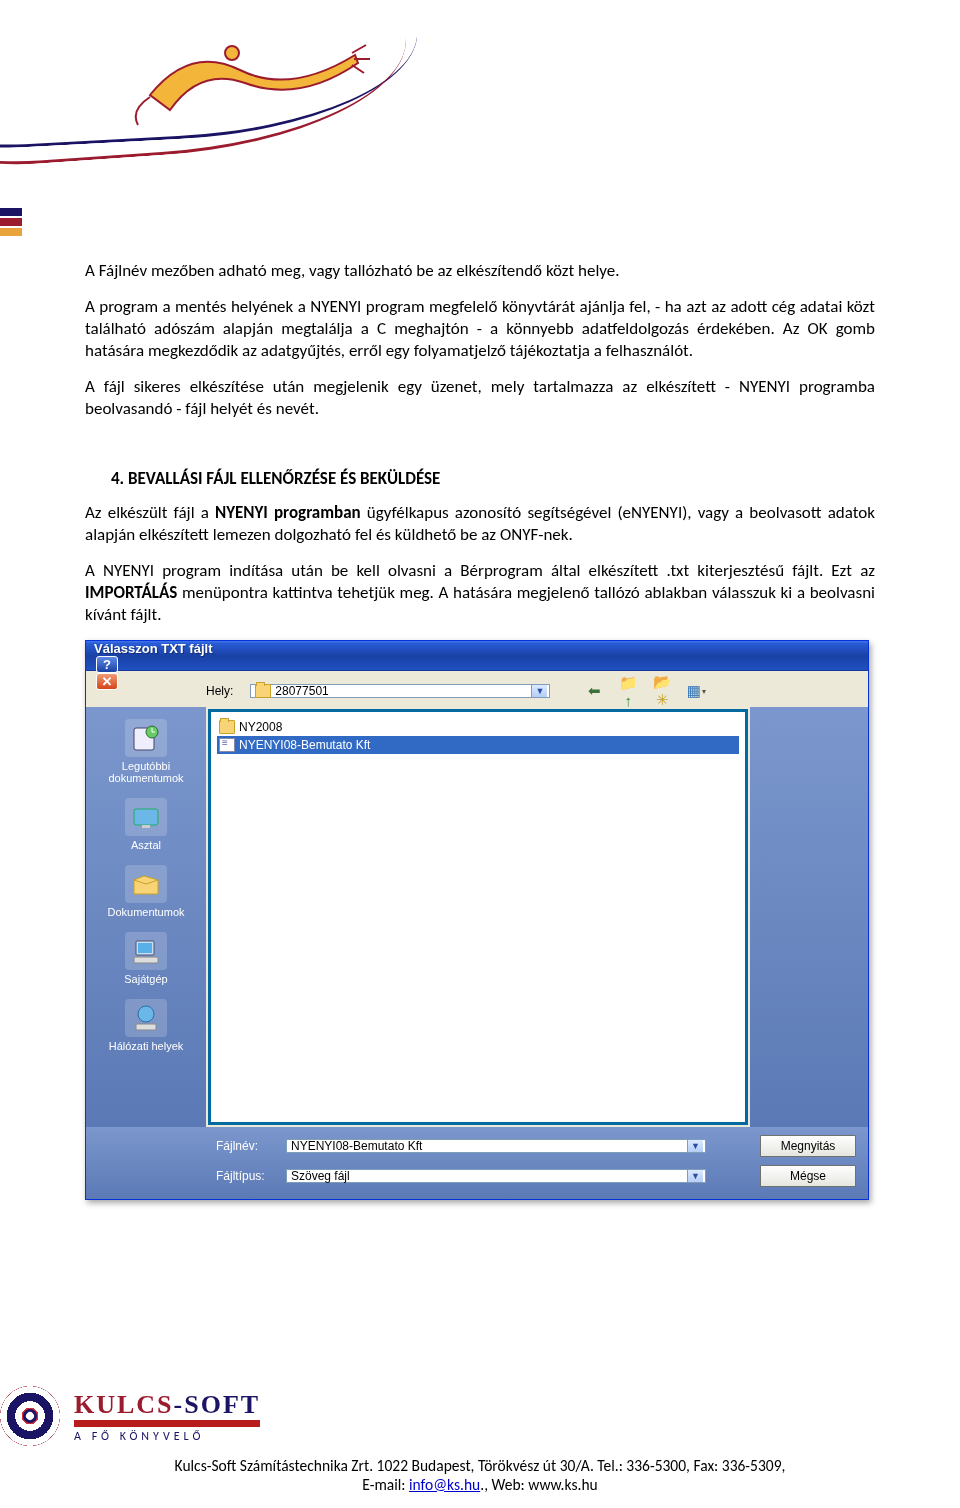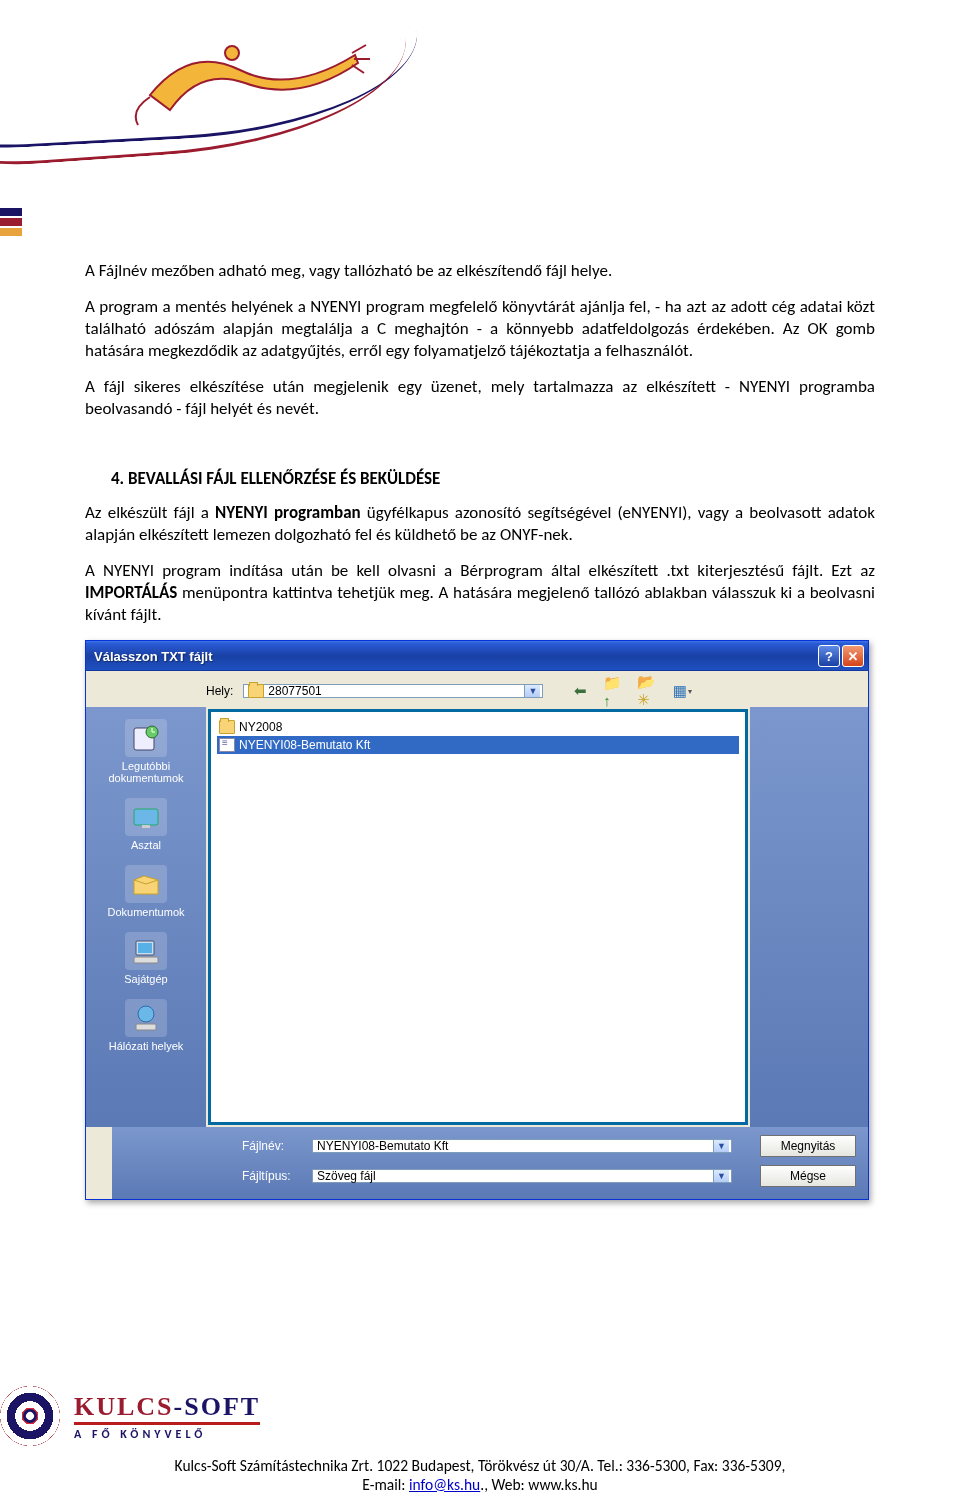--- a/index.html
+++ b/index.html
@@ -67,40 +67,42 @@
     border: 1px solid #0831d9;
     background: #ece9d8;
     box-shadow: 2px 3px 6px rgba(0,0,0,.35);
     font-family: Tahoma, Arial, sans-serif;
     font-size: 12px;
   }
   .titlebar {
     height: 30px;
     background: linear-gradient(to bottom,#3b77e8 0%,#2a5bd7 8%,#1941a5 50%,#1f4fc0 95%,#0c2f8e 100%);
     color: #fff;
-    display: flex; align-items: center;
+    display: flex; align-items: flex-start;
     padding: 0 4px 0 8px;
     font-weight: bold;
     font-size: 13px;
+    flex-direction: column;
   }
   .titlebar .title { flex: 1; text-shadow: 1px 1px 1px rgba(0,0,0,.4); }
   .titlebar .tb-btn {
     width: 22px; height: 22px; margin-left: 2px;
     border-radius: 3px;
     display: flex; align-items: center; justify-content: center;
     font-size: 13px; font-weight: bold;
     border: 1px solid #fff;
   }
   .tb-help { background: linear-gradient(#5f8ae6,#1941a5); }
   .tb-close { background: linear-gradient(#f09b74,#d6431a); }
 
   .toolbar-row {
     display: flex; align-items: center;
     padding: 10px 12px 6px 120px;
-    gap: 6px;
+    gap: 13px;
+    text-align: center;
   }
   .tl-lbl { color:#000; font-size:12px; margin-right:4px;}
   .combo {
     height: 14px; background:#fff; border:1px solid #7f9db9;
     display:flex; align-items:center; padding:0 2px 0 4px;
     font-size:12px; flex:0 0 auto;
   }
   .combo.hely { width: 300px; }
   .combo .folder-ico { width:16px; height:14px; background:#f8d477; border:1px solid #c9a227; border-radius:1px; margin-right:4px; position:relative;}
   .combo .folder-ico::before{content:"";position:absolute;top:-3px;left:0;width:7px;height:3px;background:#f8d477;border:1px solid #c9a227;border-bottom:none;border-radius:1px 1px 0 0;}
@@ -142,21 +144,20 @@
     width: 118px;
     background: #7390c9;
     background: linear-gradient(#7b97cd,#5b79b5);
   }
 
   .bottom-rows {
     background: linear-gradient(#7b97cd,#5b79b5);
     padding: 8px 12px 12px 130px;
     display:flex; flex-direction:column; gap:8px;
     position: relative;
-    margin-left: 26px;
   }
   .brow { display:flex; align-items:center; gap:10px;}
   .brow .blbl { color:#fff; width:60px; font-size:12px;}
   .brow .combo { width: 420px;}
   .brow .btn {
     margin-left:auto;
     width:96px; height:22px;
     background:linear-gradient(#fefefe,#e6e6e0);
     border:1px solid #707070; border-radius:1px;
     font-size:12px;
@@ -167,21 +168,21 @@
   .footer {
     position:absolute; bottom:14px; left:0; right:0;
     text-align:center; font-size:15.5px;
   }
   .footer .logo { display:flex; justify-content:flex-start; align-items:center; gap:14px; margin-bottom:10px;}
   .footer .bullseye { width:60px; height:60px; border-radius:50%; background:radial-gradient(circle,#d52b3a 0 20%,#fff 20% 35%,#1b1464 35% 55%,#fff 55% 70%,#9b1c2f 70% 100%); position:relative;}
   .footer .bullseye::after{content:"";position:absolute;left:50%;top:50%;width:8px;height:8px;background:#fff;border-radius:50%;transform:translate(-50%,-50%) rotate(45deg); box-shadow: 0 0 0 3px #1b1464;}
   .footer .brand { text-align:left; }
   .footer .brand .b1 { font-family: Georgia, serif; font-size:26px; font-weight:bold; letter-spacing:2px; color:#9b1c2f;}
   .footer .brand .b1 .soft{ color:#1b1464;}
-  .footer .brand .b2 { font-size:12px; letter-spacing:4px; color:#1b1464; border-top:3px solid #b91c1c; padding-top:2px;font-weight:bold;}
+  .footer .brand .b2 { font-size:12px; letter-spacing:4px; color:#1b1464; border-top:7px solid #b91c1c; padding-top:2px;}
   .footer a { color:#0000cc; text-decoration:underline;}
 </style>
 </head>
 <body>
 
 <div class="header">
   <div class="swoosh1"></div>
   <div class="swoosh2"></div>
   <div class="figure">
     <svg viewBox="0 0 240 120">
@@ -192,21 +193,21 @@
     </svg>
   </div>
   <div class="sidebar-stripe">
     <span class="a"></span>
       <span class="b"></span>
       <span class="c"></span>
   </div>
 </div>
 
 <div class="content">
-  <p>A Fájlnév mezőben adható meg, vagy tallózható be az elkészítendő fájl helye.</p>
+  <p>A Fájlnév mezőben adható meg, vagy tallózható be az elkészítendő közt helye.</p>
   <p>A program a mentés helyének a NYENYI program megfelelő könyvtárát ajánlja fel, - ha azt az adott cég adatai közt található adószám alapján megtalálja a C meghajtón - a könnyebb adatfeldolgozás érdekében. Az OK gomb hatására megkezdődik az adatgyűjtés, erről egy folyamatjelző tájékoztatja a felhasználót.</p>
   <p>A fájl sikeres elkészítése után megjelenik egy üzenet, mely tartalmazza az elkészített - NYENYI programba beolvasandó - fájl helyét és nevét.</p>
 
   <p class="section-title">4.   BEVALLÁSI FÁJL ELLENŐRZÉSE ÉS BEKÜLDÉSE</p>
 
   <p>
     <span>Az elkészült fájl a </span><span class="bold">NYENYI programban</span><span> ügyfélkapus azonosító segítségével (eNYENYI), vagy a beolvasott adatok alapján elkészített lemezen dolgozható fel és küldhető be az ONYF-nek.</span>
   </p>
   <p>
     <span>A NYENYI program indítása után be kell olvasni a Bérprogram által elkészített .txt kiterjesztésű fájlt. Ezt az </span><span class="bold">IMPORTÁLÁS</span><span> menüpontra kattintva tehetjük meg. A hatására megjelenő tallózó ablakban válasszuk ki a beolvasni kívánt fájlt.</span>

